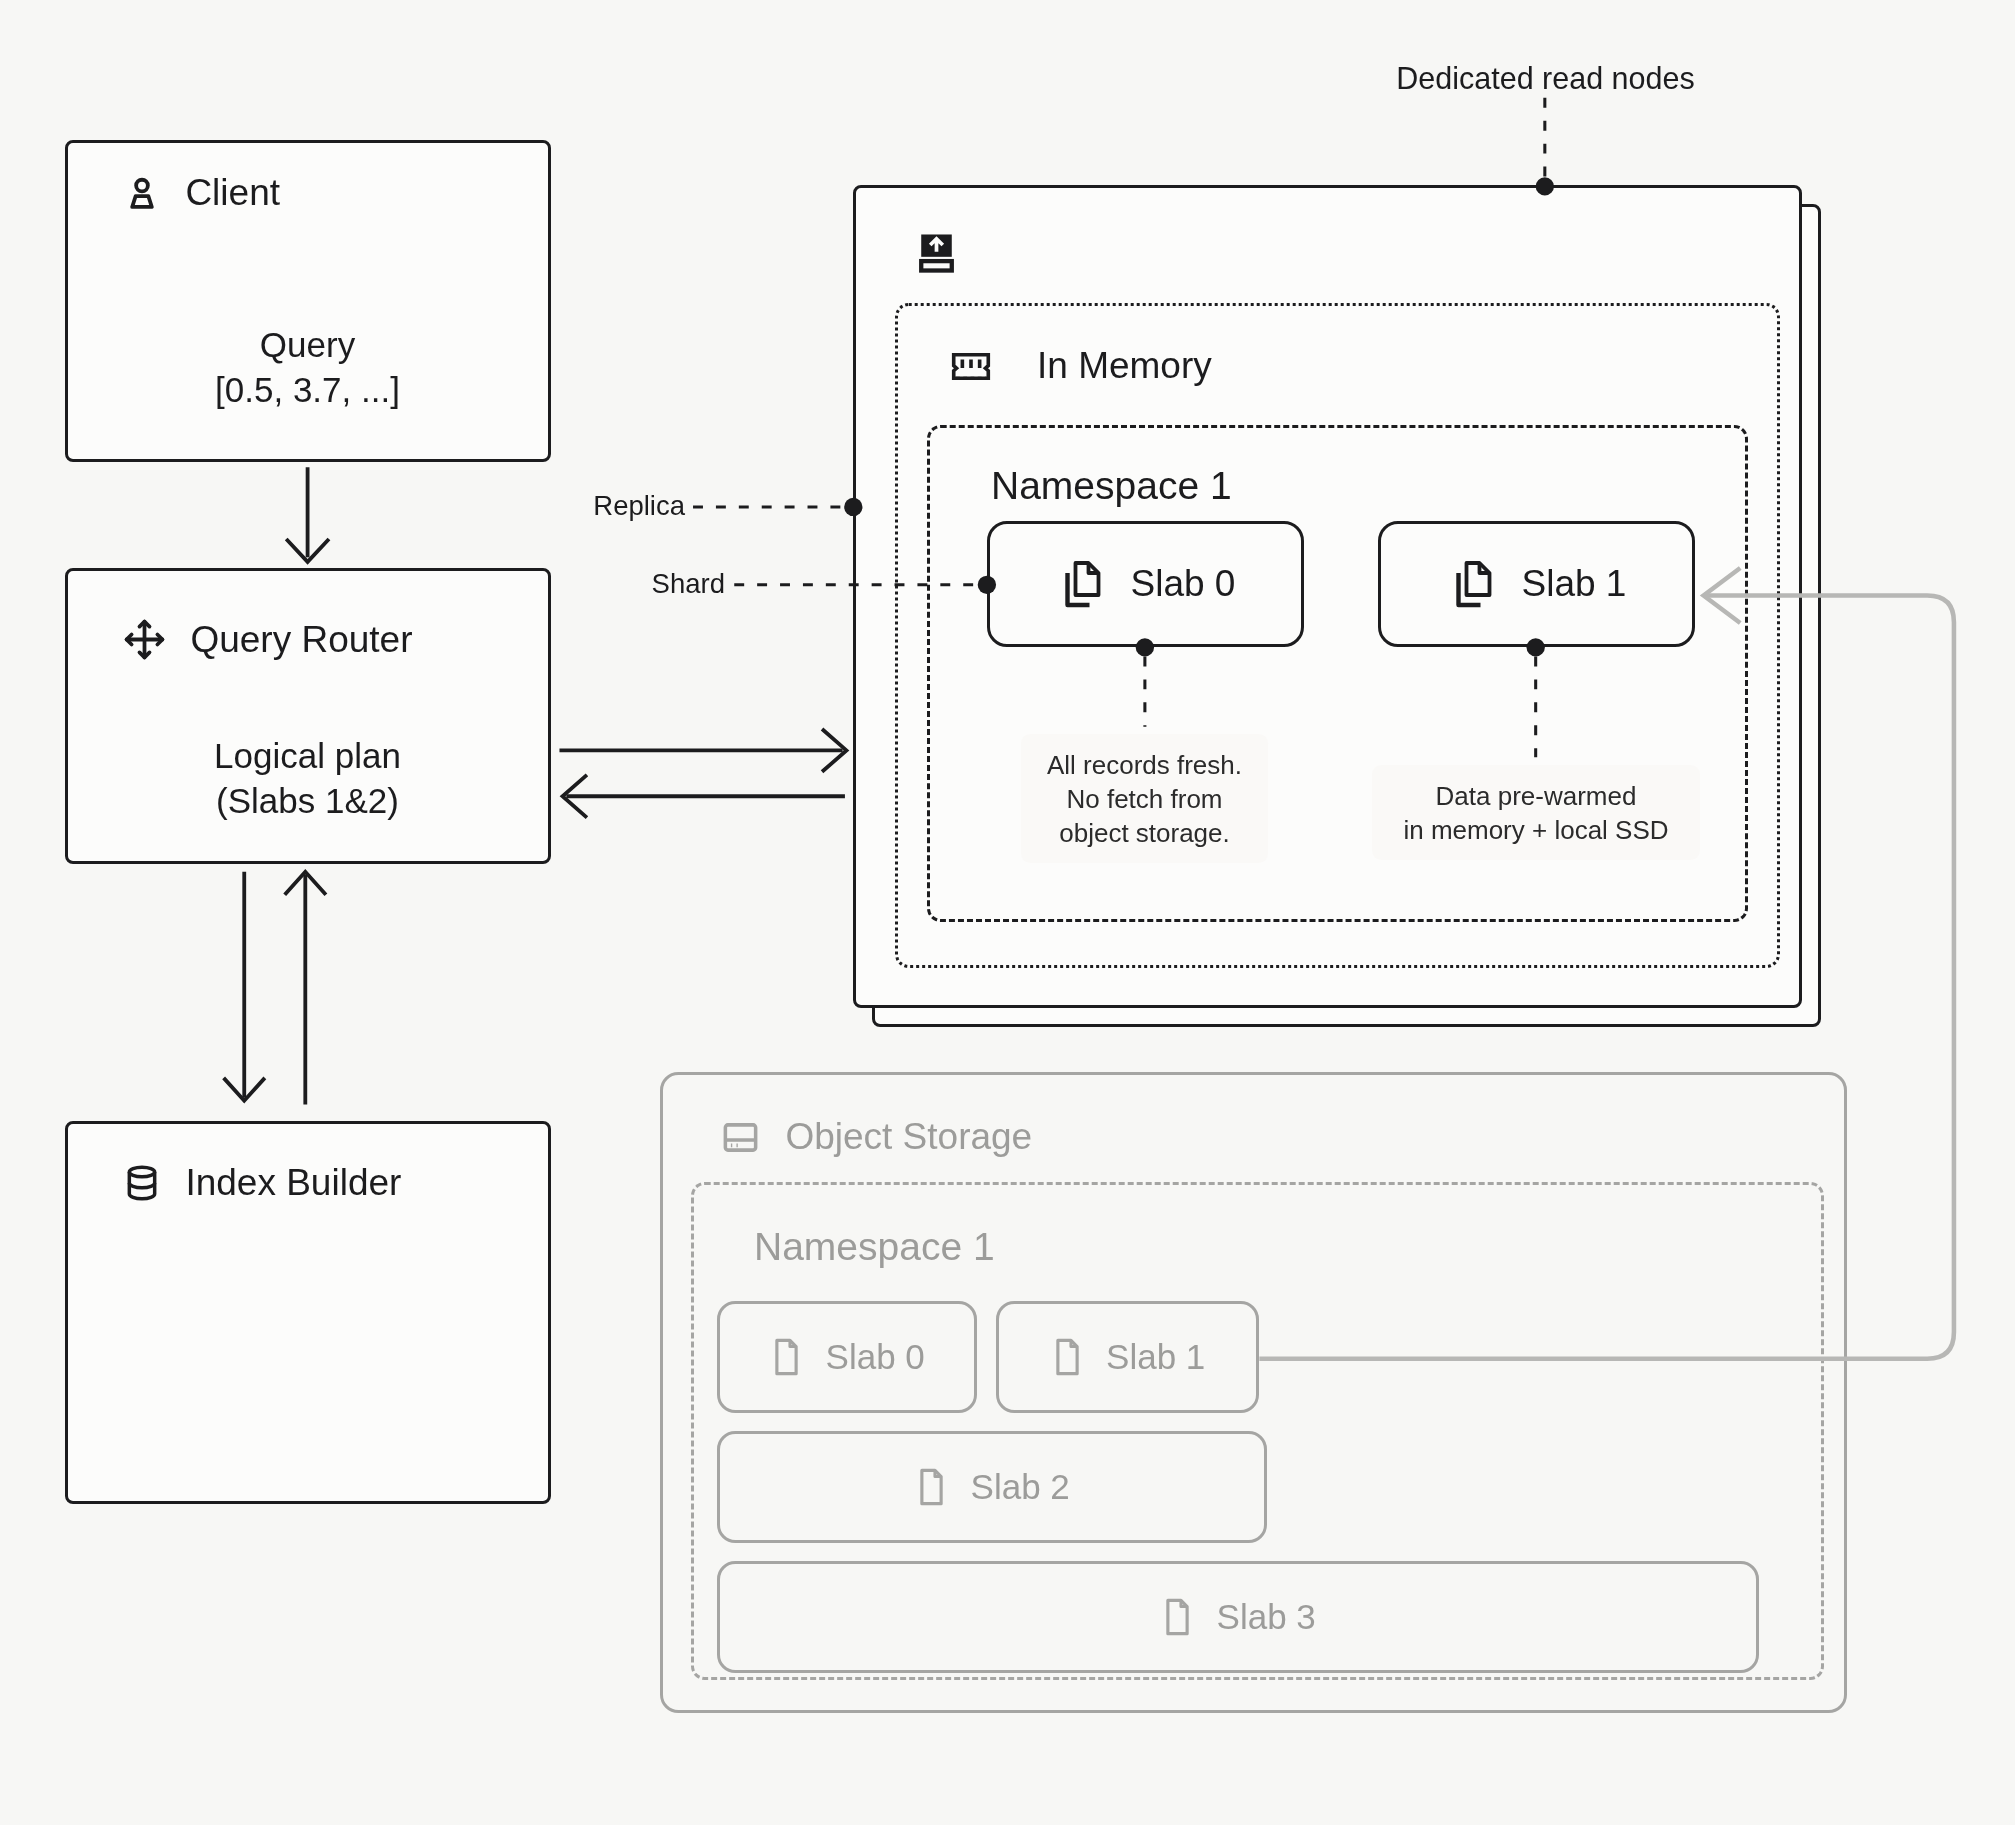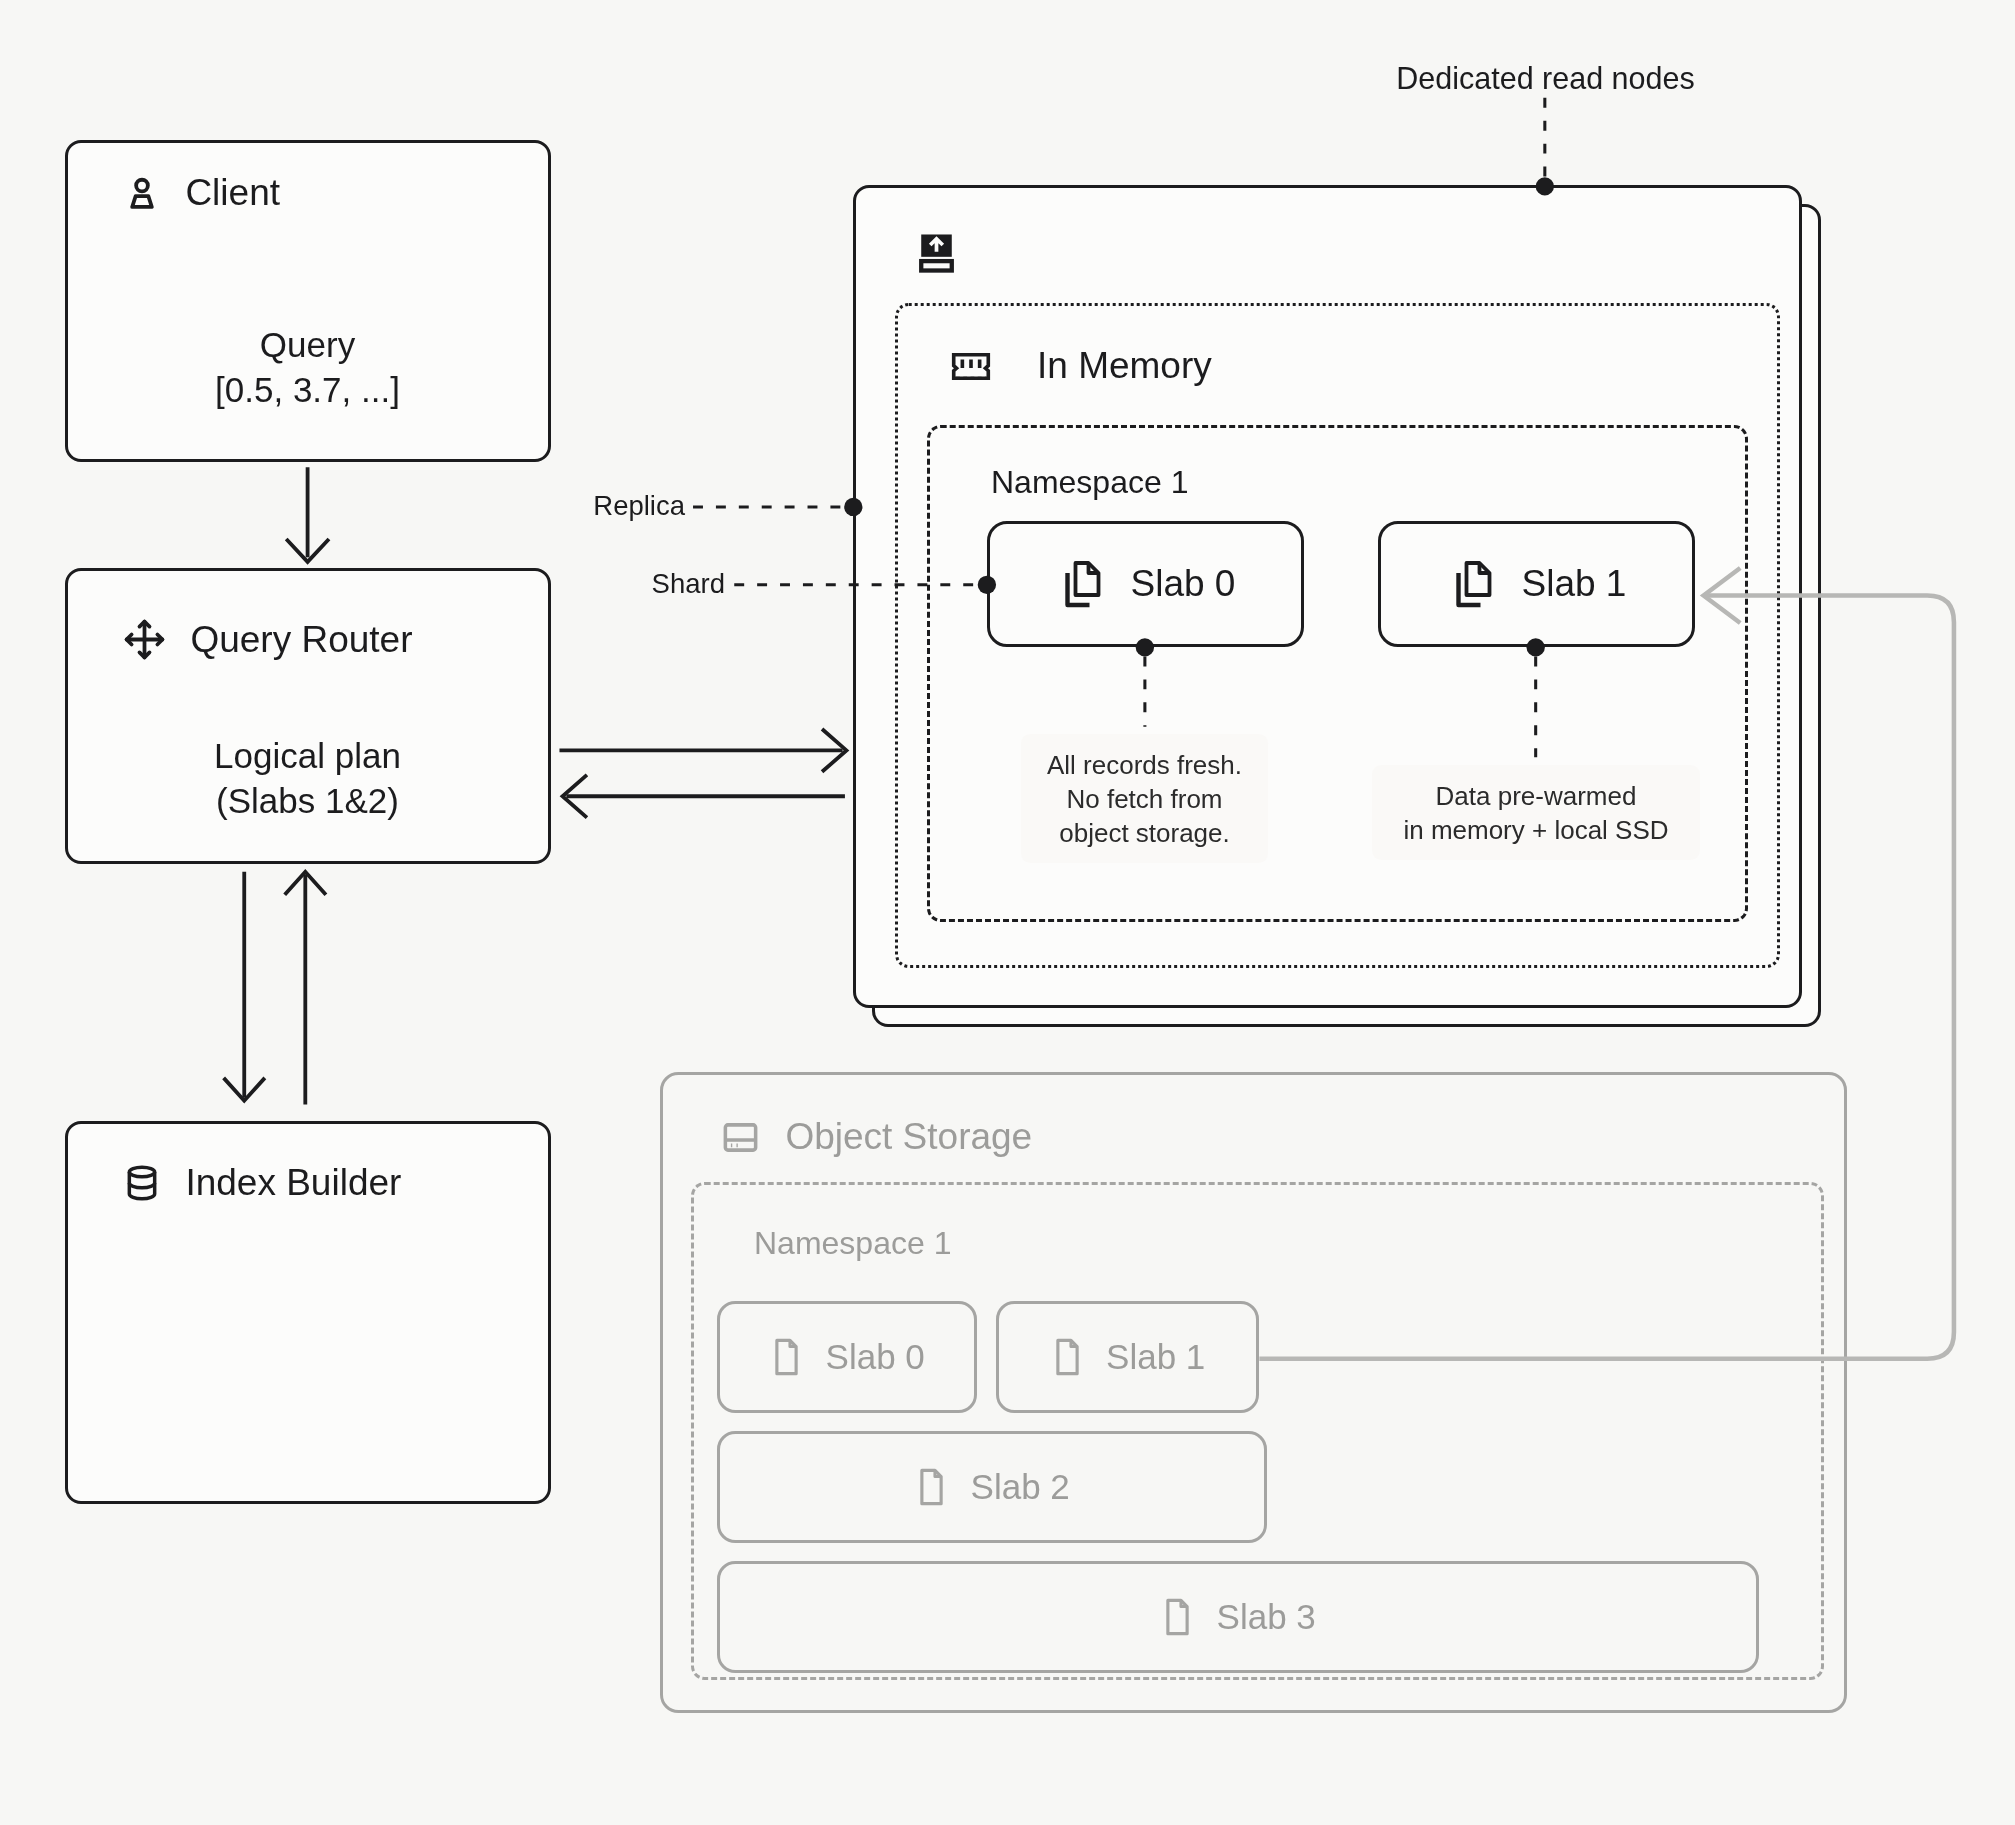--- a/index.html
+++ b/index.html
@@ -3,32 +3,32 @@
 <meta charset="utf-8">
 <style>
   :root{
     --ink:#1c1c1e; --gray:#a5a5a3; --gray-text:#9c9c9a; --connector:#b7b7b5;
     --bg:#f7f7f5; --box:#fcfcfb; --note-bg:#faf9f7; --note-ink:#2b2b2b;
   }
   *{box-sizing:border-box; margin:0; padding:0}
   html,body{width:2015px; height:1826px; background:var(--bg);
     font-family:"Liberation Sans", sans-serif; color:var(--ink); overflow:hidden; position:relative}
   .abs{position:absolute}
-  .box{position:absolute; background:var(--box); border:3.8px solid var(--ink); border-radius:16px}
+  .box{position:absolute; background:var(--box); border:3.8px solid var(--ink); border-radius:8px}
   .box.gray{background:transparent; border:3.8px solid var(--gray); border-radius:18.3px}
   .dotted-box{position:absolute; border:3.1px dotted var(--ink); border-radius:13.7px}
   .dashed-box{position:absolute; border:3.1px dashed var(--ink); border-radius:13.7px}
   .dotted-box.gray,.dashed-box.gray{border-color:var(--gray)}
   .title-row{position:absolute; display:flex; align-items:center; gap:24.4px;
     font-size:37px; font-weight:500; color:var(--ink); white-space:nowrap}
   .title-row.gray{color:var(--gray-text)}
   .title-row svg{flex:0 0 auto; display:block}
   .center-text{position:absolute; text-align:center; font-size:35px; line-height:45px;
     color:var(--ink); white-space:pre-line}
-  .ns-label{position:absolute; font-size:32px; color:var(--ink); white-space:nowrap}
+  .ns-label{position:absolute; font-size:39px; color:var(--ink); white-space:nowrap}
   .ns-label.gray{color:var(--gray-text)}
   .slab{position:absolute; display:flex; align-items:center; justify-content:center; gap:26px;
     background:var(--box); border:3.8px solid var(--ink); border-radius:20px; font-size:37px; color:var(--ink)}
   .slab.gray{background:transparent; border:3.4px solid var(--gray); border-radius:18.3px; color:var(--gray-text)}
   .note{position:absolute; background:var(--note-bg); border-radius:9.2px; padding:13.7px 9.2px;
     font-size:26px; line-height:34px; text-align:center; color:var(--note-ink); white-space:pre-line}
   .leader-label{position:absolute; font-size:27.5px; color:var(--ink); text-align:right; white-space:nowrap}
   .callout-label{position:absolute; font-size:30.5px; color:var(--ink); text-align:center; white-space:nowrap}
   svg.overlay{position:absolute; left:0; top:0; z-index:6; pointer-events:none}
   .stroke-ink{stroke:var(--ink)} .fill-ink{fill:var(--ink)}

